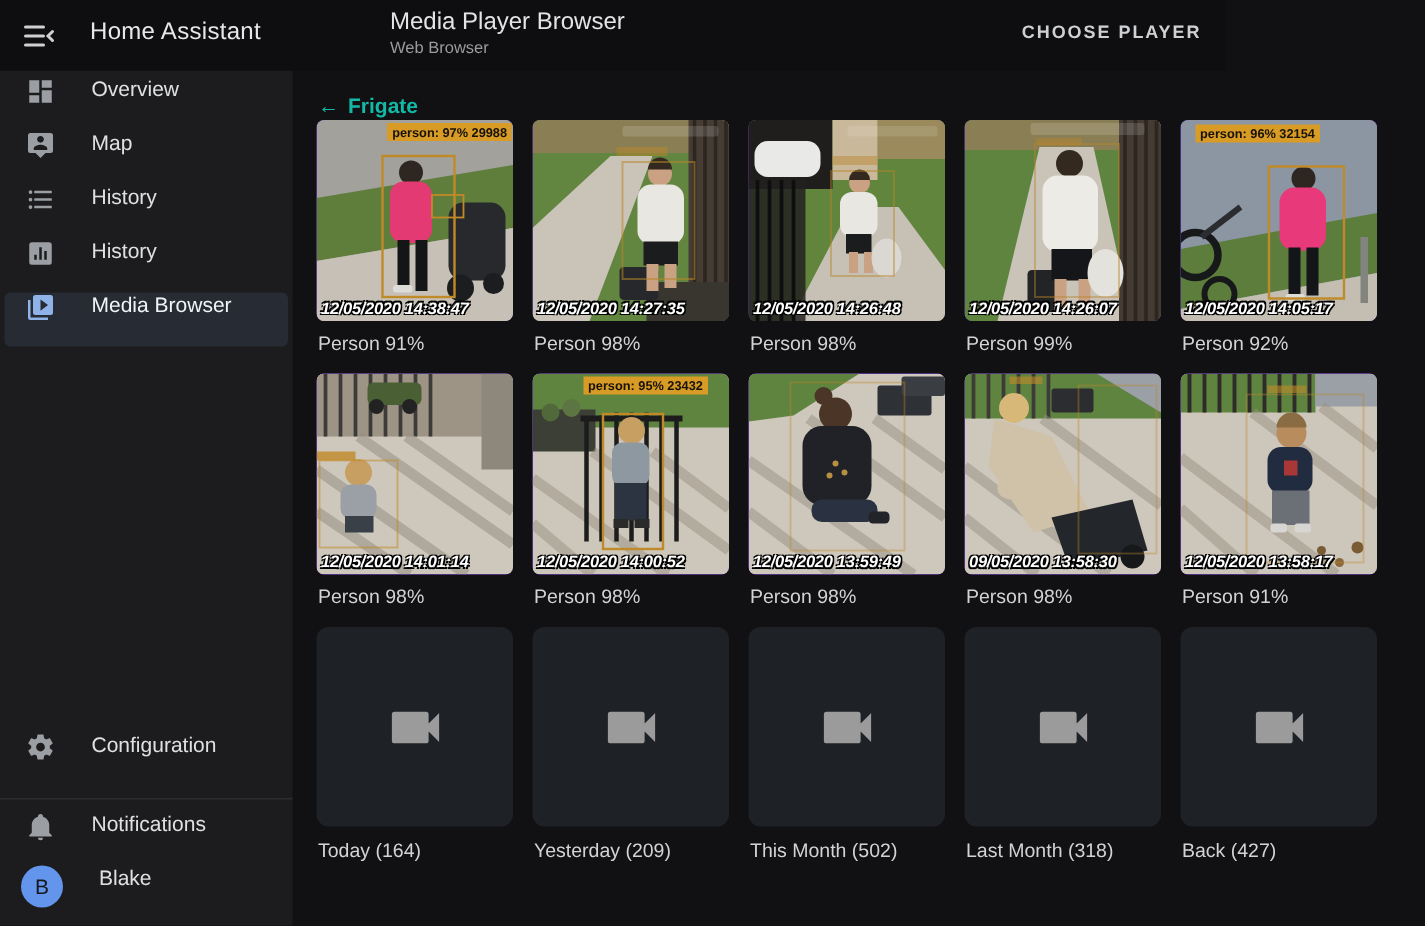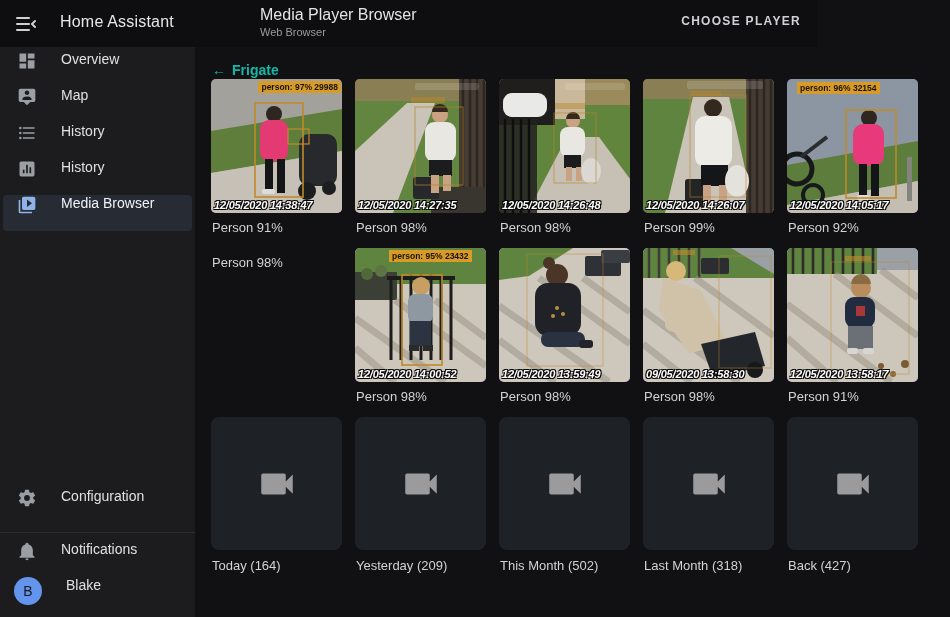--- a/index.html
+++ b/index.html
@@ -278,20 +278,38 @@
           <rect x="70" y="116" width="13" height="5" rx="2" fill="#dddcd8"></rect>
           <rect x="59" y="31" width="50" height="88" fill="none" stroke="#c08a28" stroke-width="1.6"></rect>
         </svg>
         <div class="det pos-tl5">person: 96% 32154</div>
         <div class="ts">12/05/2020 14:05:17</div>
       </div>
       <div class="caption">Person 92%</div>
     </div>
 
     <div class="cell">
+      <div class="thumb">
+        <svg class="scene" viewBox="0 0 131 134" preserveAspectRatio="none">
+          <rect width="131" height="134" fill="#cdc7bc"></rect>
+          <rect width="131" height="42" fill="#9e9486"></rect>
+          <path d="M6,0V42M16,0V42M26,0V42M36,0V42M46,0V42M56,0V42M66,0V42M76,0V42" stroke="#3d3b38" stroke-width="2.5"></path>
+          <rect x="34" y="6" width="36" height="15" rx="4" fill="#4a5f33"></rect>
+          <circle cx="40" cy="22" r="5" fill="#222"></circle>
+            <circle cx="62" cy="22" r="5" fill="#222"></circle>
+          <rect x="110" width="21" height="64" fill="#8e887c"></rect>
+          <path d="M0,64L100,134M0,92L62,134M28,42L131,114M60,42L131,92" stroke="#978f82" stroke-width="7" opacity=".55"></path>
+          <circle cx="28" cy="66" r="9" fill="#c79f63"></circle>
+          <rect x="16" y="74" width="24" height="23" rx="7" fill="#9aa0a6"></rect>
+          <rect x="19" y="95" width="19" height="11" fill="#3a4048"></rect>
+          <rect x="2" y="58" width="52" height="58" fill="none" stroke="#c08a28" stroke-width="1.2" opacity=".55"></rect>
+          <rect x="0" y="52" width="26" height="6" fill="#c08a28" opacity=".8"></rect>
+        </svg>
+        <div class="ts">12/05/2020 14:01:14</div>
+      </div>
       <div class="caption">Person 98%</div>
     </div>
 
     <div class="cell">
       <div class="thumb">
         <svg class="scene" viewBox="0 0 131 134" preserveAspectRatio="none">
           <rect width="131" height="134" fill="#ccc6bb"></rect>
           <rect width="131" height="36" fill="#5f8440"></rect>
           <rect y="24" width="42" height="28" fill="#3c3f35"></rect>
           <circle cx="12" cy="26" r="6" fill="#51683a"></circle>

